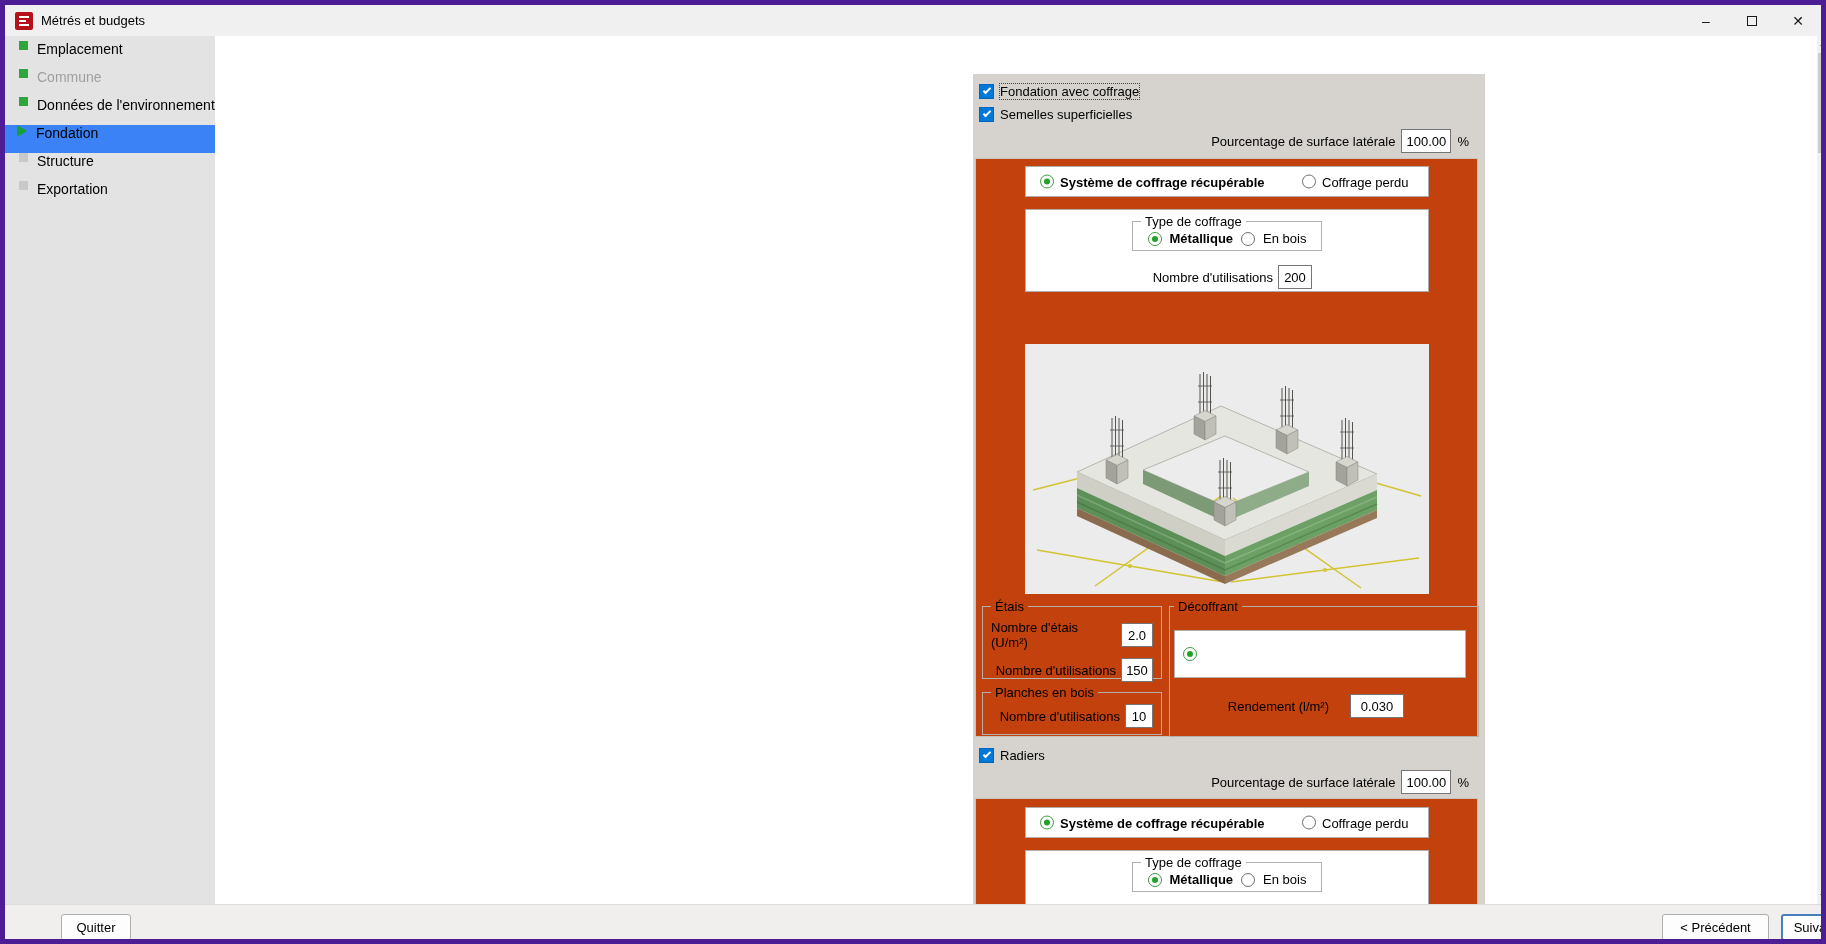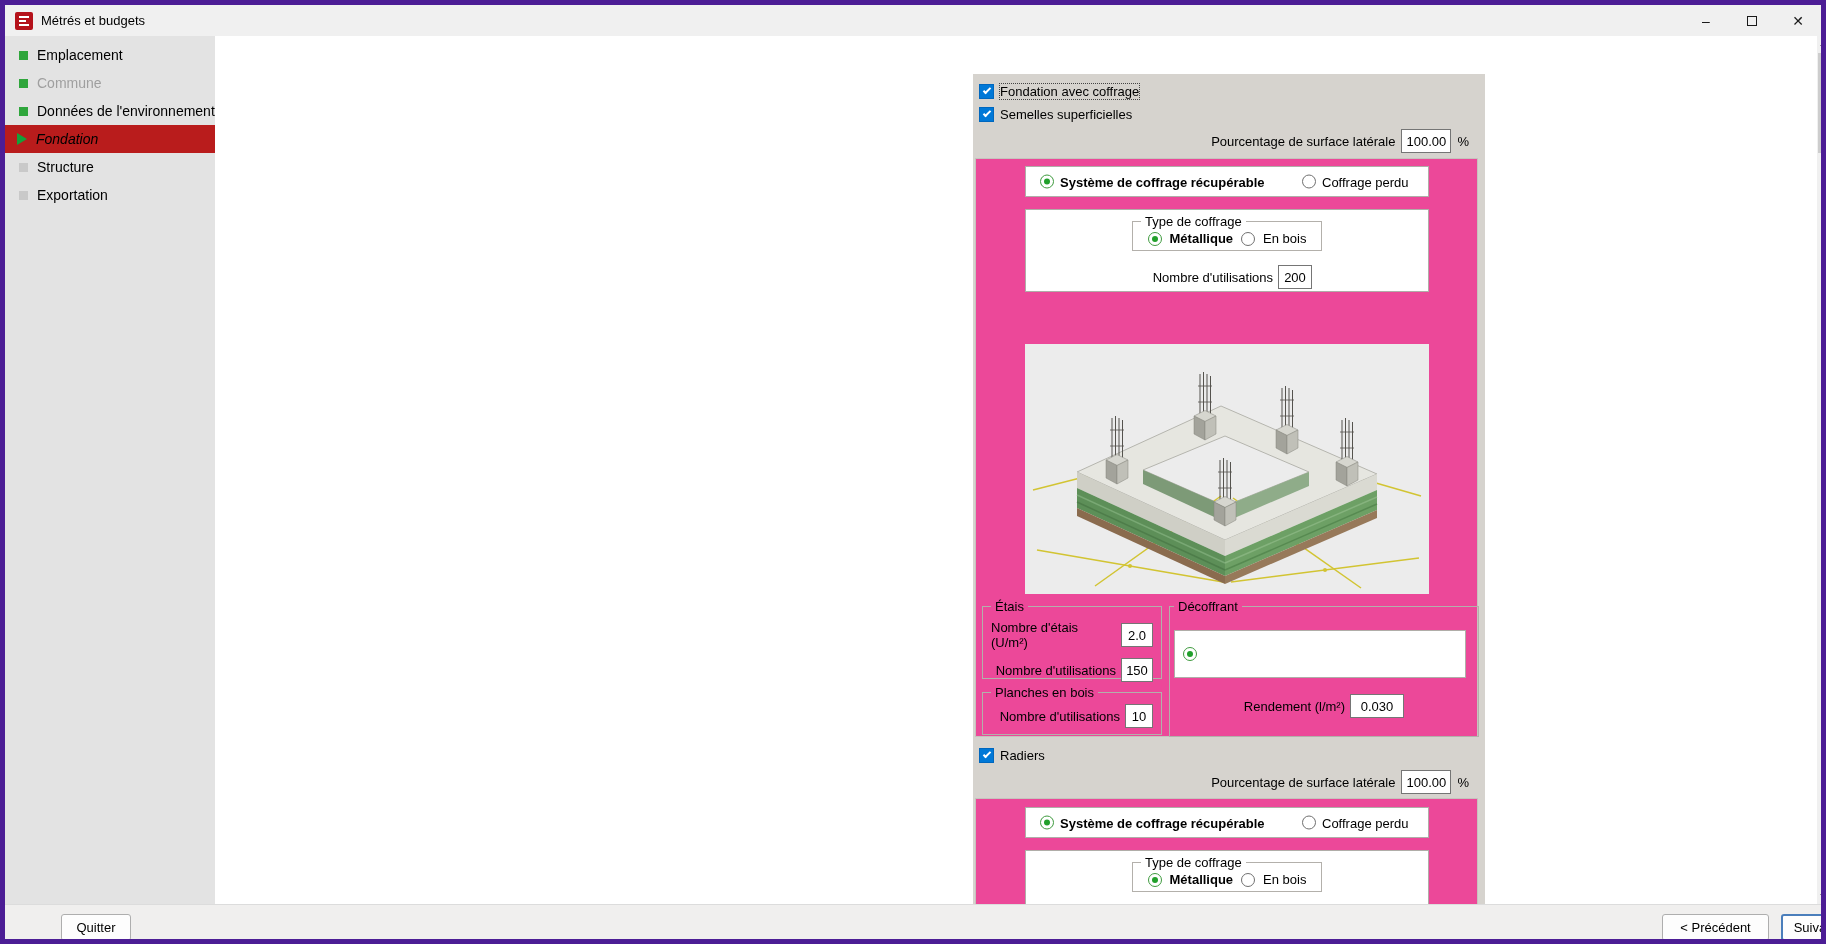--- a/index.html
+++ b/index.html
@@ -18,23 +18,23 @@
   .app-icon { margin-left:10px; width:18px; height:18px; flex:0 0 auto; }
   .titletext { margin-left:8px; font-size:13px; }
   .win-controls { position:absolute; right:0; top:0; height:31px; display:flex; }
   .win-btn { width:46px; height:31px; display:flex; align-items:center;
     justify-content:center; font-size:14px; color:#1a1a1a; cursor:default; }
   .max-glyph { display:inline-block; width:10px; height:10px; border:1px solid #1a1a1a; }
 
   
   .sidebar { position:absolute; left:0; top:31px; width:210px; height:868px;
     background:#e3e3e3; padding-top:5px; }
-  .side-item { position:relative; height:28px; display:flex; align-items:center;
+  .side-item { position:relative; height:28px; display:flex; 
     padding-left:14px; gap:9px; font-size:14px; }
-  .side-item.selected { background:#b91c1c;font-style:italic; }
+  .side-item.selected { background:#3b82f6; }
   .side-item.disabled .side-label { color:#9f9f9f; }
   .bullet { width:9px; height:9px; flex:0 0 auto; }
   .bullet.done { background:#2fa63c; }
   .bullet.pending { background:#c9c9c9; }
   .tri-current { width:0; height:0; flex:0 0 auto;
     border-left:10px solid #15a03a; border-top:6px solid transparent;
     border-bottom:6px solid transparent; margin-left:-2px; }
 
   
   .main { position:absolute; left:210px; top:31px; width:1602px; height:868px; background:#fff; }
@@ -44,21 +44,21 @@
   .sb-arrow { position:absolute; left:0; width:14px; height:15px;
     display:flex; align-items:center; justify-content:center; }
   .tri-up { width:0; height:0; border-left:4px solid transparent; border-right:4px solid transparent;
     border-bottom:5px solid #5a5a5a; }
   .tri-down { width:0; height:0; border-left:4px solid transparent; border-right:4px solid transparent;
     border-top:5px solid #5a5a5a; }
   .sb-thumb { position:absolute; left:1px; width:12px; background:#cdcdcd; }
 
   
   .panel { position:absolute; left:758px; top:38px; width:512px; height:861px; background:#d6d3ce; }
-  .inner { position:absolute; background:#ec4899; border:1px solid #c6c3be; }
+  .inner { position:absolute; background:#c2410c; border:1px solid #c6c3be; }
   .whitebox { position:absolute; background:#fff; border:1px solid #b0ada8; }
 
   .checkline { position:absolute; display:flex; align-items:center; gap:6px; height:18px; }
   .chk { width:15px; height:15px; background:#0078d7; border:1px solid #0067be;
     display:flex; align-items:center; justify-content:center; flex:0 0 auto; }
   .chk .tick { width:8px; height:4px; border-left:2px solid #fff; border-bottom:2px solid #fff;
     transform:rotate(-45deg); margin-top:-2px; }
   .focus-label { outline:1px dotted #444; }
 
   .radio { width:14px; height:14px; border-radius:50%; background:#fff;
@@ -268,21 +268,21 @@
           </div>
         </fieldset>
 
         <fieldset class="grp abs" style="left:193px; top:440px; width:310px; height:138px; padding:2px 4px;">
           <legend>Décoffrant</legend>
           <div class="whitebox" style="left:4px; top:16px; width:292px; height:48px; display:flex; align-items:center; gap:6px; padding:0 8px;">
             <span class="radio sel"></span>
           </div>
           <div class="row" style="position:absolute; left:0; top:80px; width:234px;">
             <span>Rendement (l/m²)</span>
-            <input class="num-input" style="width: 54px;" value="0.030">
+            <input class="num-input" style="width: 54px; margin-left: 16px;" value="0.030">
           </div>
         </fieldset>
       </div>
 
       <div class="checkline" style="left:6px; top:672px;">
         <span class="chk">
             <span class="tick"></span>
           </span>
         <span>Radiers</span>
       </div>

